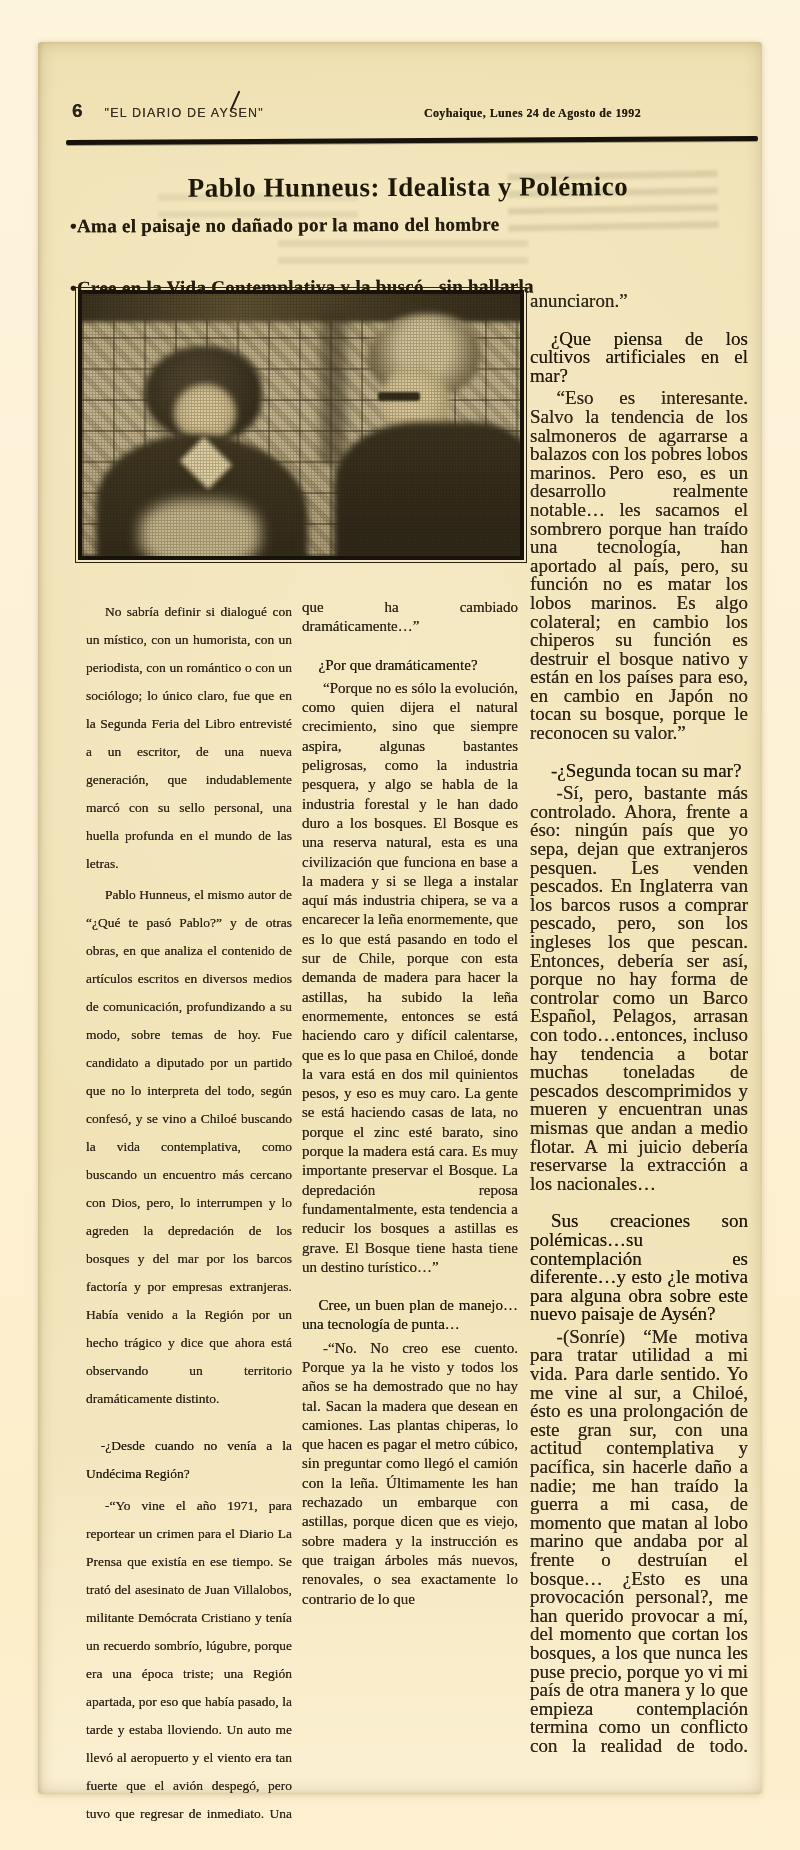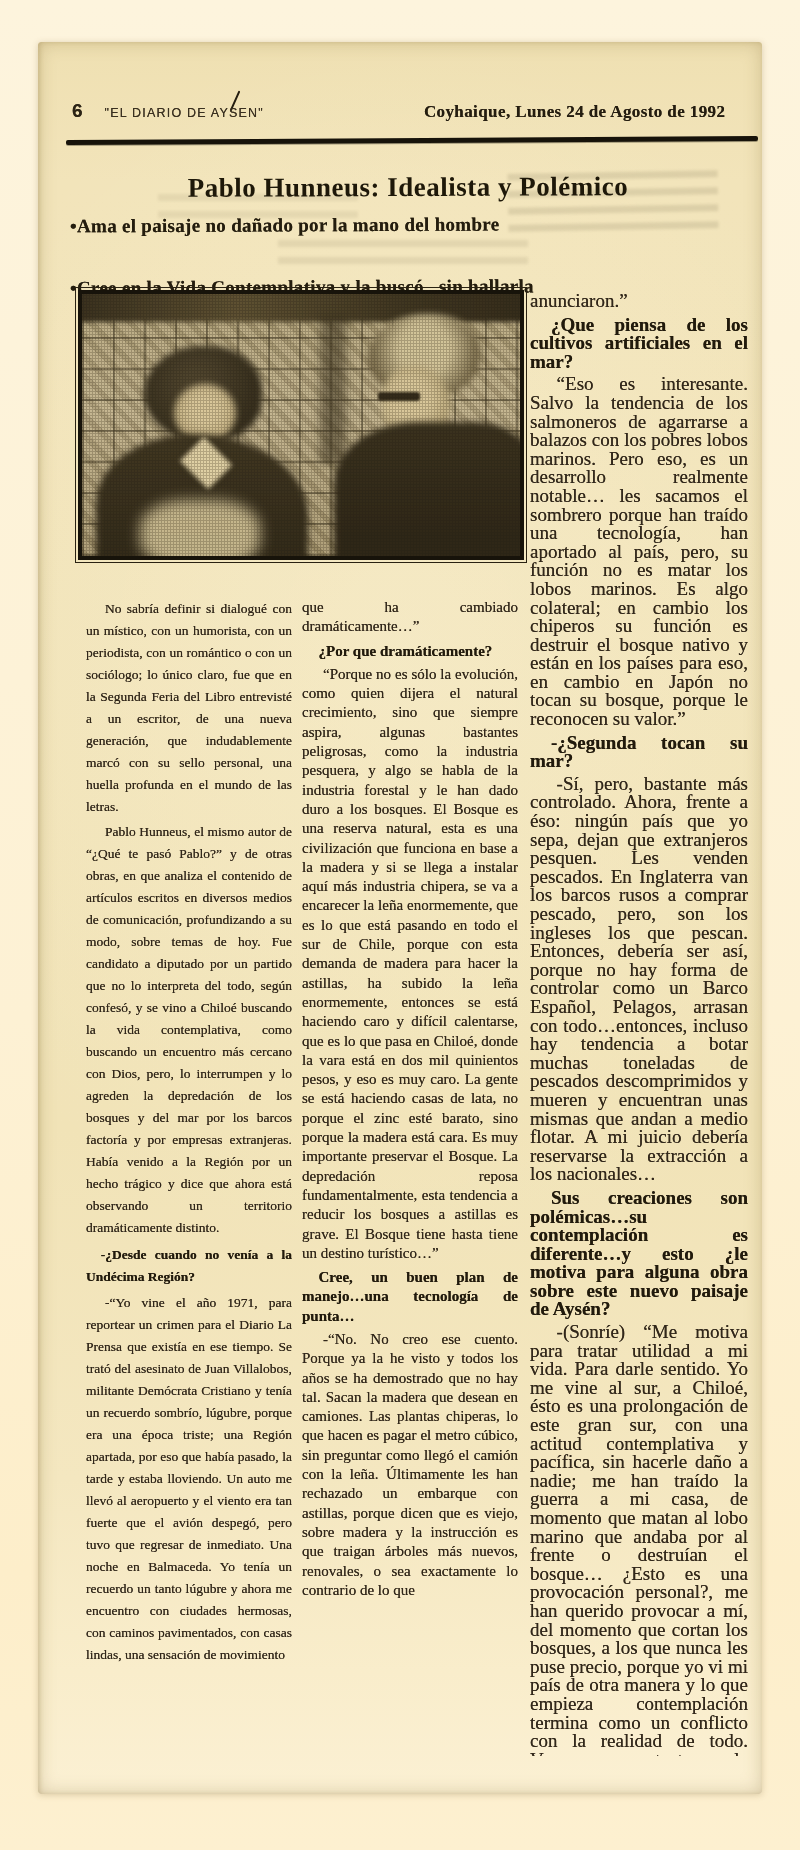--- a/index.html
+++ b/index.html
@@ -16,21 +16,21 @@
       radial-gradient(120% 60% at 50% 35%, rgba(255,250,230,0.25), rgba(0,0,0,0) 60%),
       linear-gradient(180deg,#efe0b2 0%,#f2e4ba 8%,#f1e3b7 62%,#f4e7c0 82%,#f9edcb 93%,#fbf0d3 100%);
     box-shadow:inset 0 0 18px rgba(120,95,40,.28), inset 2px 0 4px rgba(120,95,40,.18), 0 1px 6px rgba(120,90,40,.25);
     border-radius:3px;
   }
   .ink{color:#31271a;text-shadow:0 0 .6px rgba(49,39,26,.85);}
   
   .masthead{position:absolute;left:34px;top:58px;width:672px;display:flex;align-items:baseline;}
   .pageno{font-size:19px;font-weight:700;font-family:"Liberation Sans","DejaVu Sans",sans-serif;color:#2b2315;}
   .papername{margin-left:22px;font-size:12.5px;letter-spacing:1.2px;color:#3a3020;font-family:"Liberation Sans","DejaVu Sans",sans-serif;}
-  .dateline{margin-left:160px;font-size:17px;font-weight:700;letter-spacing:.4px;color:#241d10;}
+  .dateline{margin-left:160px;font-size:12px;font-weight:700;letter-spacing:.4px;color:#241d10;}
   .rule{position:absolute;left:28px;top:96px;width:692px;height:5px;background:#17130a;transform:rotate(-.35deg);border-radius:2px;box-shadow:0 1px 0 rgba(23,19,10,.35);}
   .pen-mark{position:absolute;left:196px;top:48px;width:2px;height:22px;background:#241d10;transform:rotate(24deg);border-radius:2px;}
   
   .headline{position:absolute;left:60px;top:112px;width:620px;text-align:center;font-size:27px;font-weight:700;letter-spacing:.5px;color:#1e1809;transform:rotate(-.2deg);}
   .subhead{position:absolute;left:32px;width:640px;font-size:19px;font-weight:700;letter-spacing:.3px;color:#241d0e;transform:rotate(-.25deg);}
   .subhead-1{top:172px;}
   .subhead-2{top:234px;}
   
   .ghost{position:absolute;opacity:.16;filter:blur(1.6px);pointer-events:none;
     background:repeating-linear-gradient(0deg, rgba(95,85,55,.9) 0 7px, rgba(0,0,0,0) 7px 17px);}
@@ -64,22 +64,22 @@
   .m-body{left:252px;top:128px;width:200px;height:146px;border-radius:42% 30% 0 0;background:linear-gradient(180deg,#241d0e 5%,#171106 80%);}
   .photo .grain{position:absolute;inset:0;pointer-events:none;
     background-image:radial-gradient(rgba(52,42,22,.28) 1px, rgba(0,0,0,0) 1.3px);
     background-size:3px 3px;mix-blend-mode:multiply;}
   .photo .tone{position:absolute;inset:0;pointer-events:none;background:rgba(196,176,128,.14);}
   
   .col{position:absolute;overflow:hidden;text-align:justify;hyphens:auto;}
   .col p{margin:0 0 3px;}
   .col .body{text-indent:1.4em;}
   .col .cont{text-indent:0;}
-  .col .question{font-weight:700;text-indent:1.1em;margin:5px 0 4px;color:#211a0c;}
-  .col-left{left:48px;top:556px;width:206px;height:1226px;font-size:13.5px;line-height:22px;}
+  .col .question{font-weight:400;text-indent:1.1em;margin:19px 0 4px;color:#211a0c;}
+  .col-left{left:48px;top:556px;width:206px;height:1226px;font-size:13.5px;line-height:28px;}
   .col-mid{left:264px;top:556px;width:216px;height:1226px;font-size:15px;line-height:19.3px;}
   .col-right{left:492px;top:250px;width:218px;height:1464px;font-size:19px;line-height:18.6px;}
 </style>
 </head>
 <body>
 
 <div class="clipping">
 
   <div class="pen-mark"></div>
 

